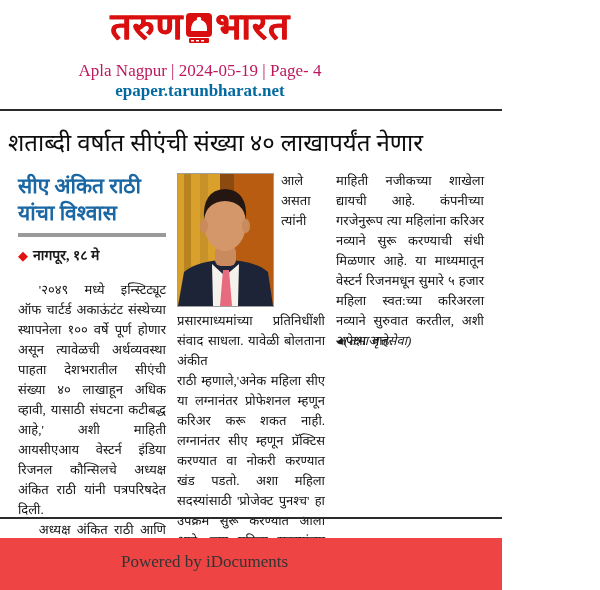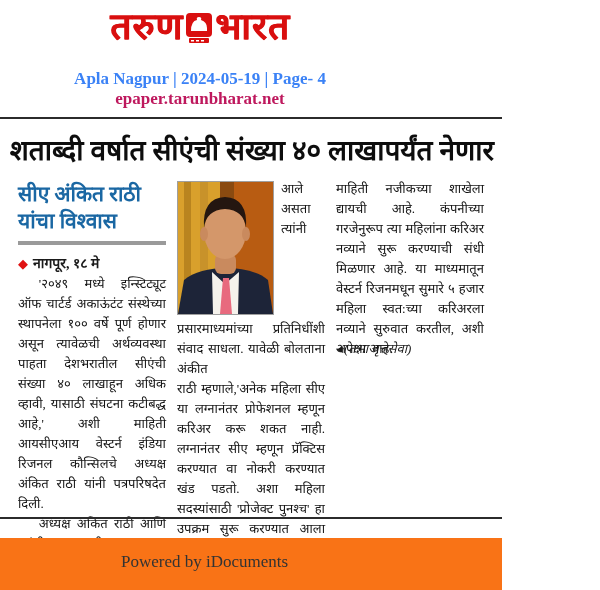--- a/index.html
+++ b/index.html
@@ -27,50 +27,50 @@
     text-shadow:0.6px 0 #d90f0f;
   }
   .masthead .emblem{
     display:inline-block;
     width:26px;height:32px;
     vertical-align:-6px;
     margin:0 3px;
   }
   .edition-line{
     font-size:17px;
-    font-weight:700;
-    color:#3b82f6;
-    margin-top:20px;
+    font-weight:400;
+    color:#be185d;
+    margin-top:12px;
     line-height:21px;
   }
   .site-line{
     font-size:17px;
     font-weight:700;
-    color:#be185d;
+    color:#0369a1;
     line-height:20px;
   }
   .rule-top{
     border:none;
     border-top:2px solid #2b2b2b;
     width:588px;
     margin:8px 0 0 0;
   }
   .rule-bottom{
     border:none;
     border-top:2px solid #2b2b2b;
     width:588px;
     margin:0;
     position:absolute;
     top:517px;left:0;
   }
   
   .headline{
-    text-align:right;
-    font-size:28px;
-    font-weight:700;
+    text-align:left;
+    font-size:24px;
+    font-weight:400;
     color:#0d0d0d;
     margin:14px 8px 10px 8px;
     line-height:36px;
     white-space:nowrap;
   }
   
   .article{
     display:flex;
     gap:11px;
     padding:0 18px;
@@ -85,21 +85,21 @@
     margin:2px 0 6px 0;
   }
   .gray-rule{
     height:4px;
     background:#9a9a9a;
     margin:4px 0 8px 0;
   }
   .dateline{
     font-weight:700;
     font-size:14px;
-    margin:2px 0 2px 0;
+    margin:2px 0 16px 0;
   }
   .diamond{color:#e01212;font-size:13px;margin-right:5px;}
   .body-p{
     font-size:13px;
     line-height:20px;
     text-align:justify;
     margin:0;
     text-indent:1.6em;
     color:#141414;
   }
@@ -118,21 +118,21 @@
     font-size:13px;
     line-height:20px;
     margin-top:-20px;
   }
   .credit .arrow{font-style:normal;font-size:9px;vertical-align:1px;margin-right:1px;}
   
   .footer{
     position:absolute;
     left:0;top:538px;
     width:600px;height:52px;
-    background:#f97316;
+    background:#ef4444;
   }
   .footer-text{
     position:absolute;
     left:121px;top:14px;
     font-size:17px;
     color:#333333;
   }
 </style>
 </head>
 <body>

